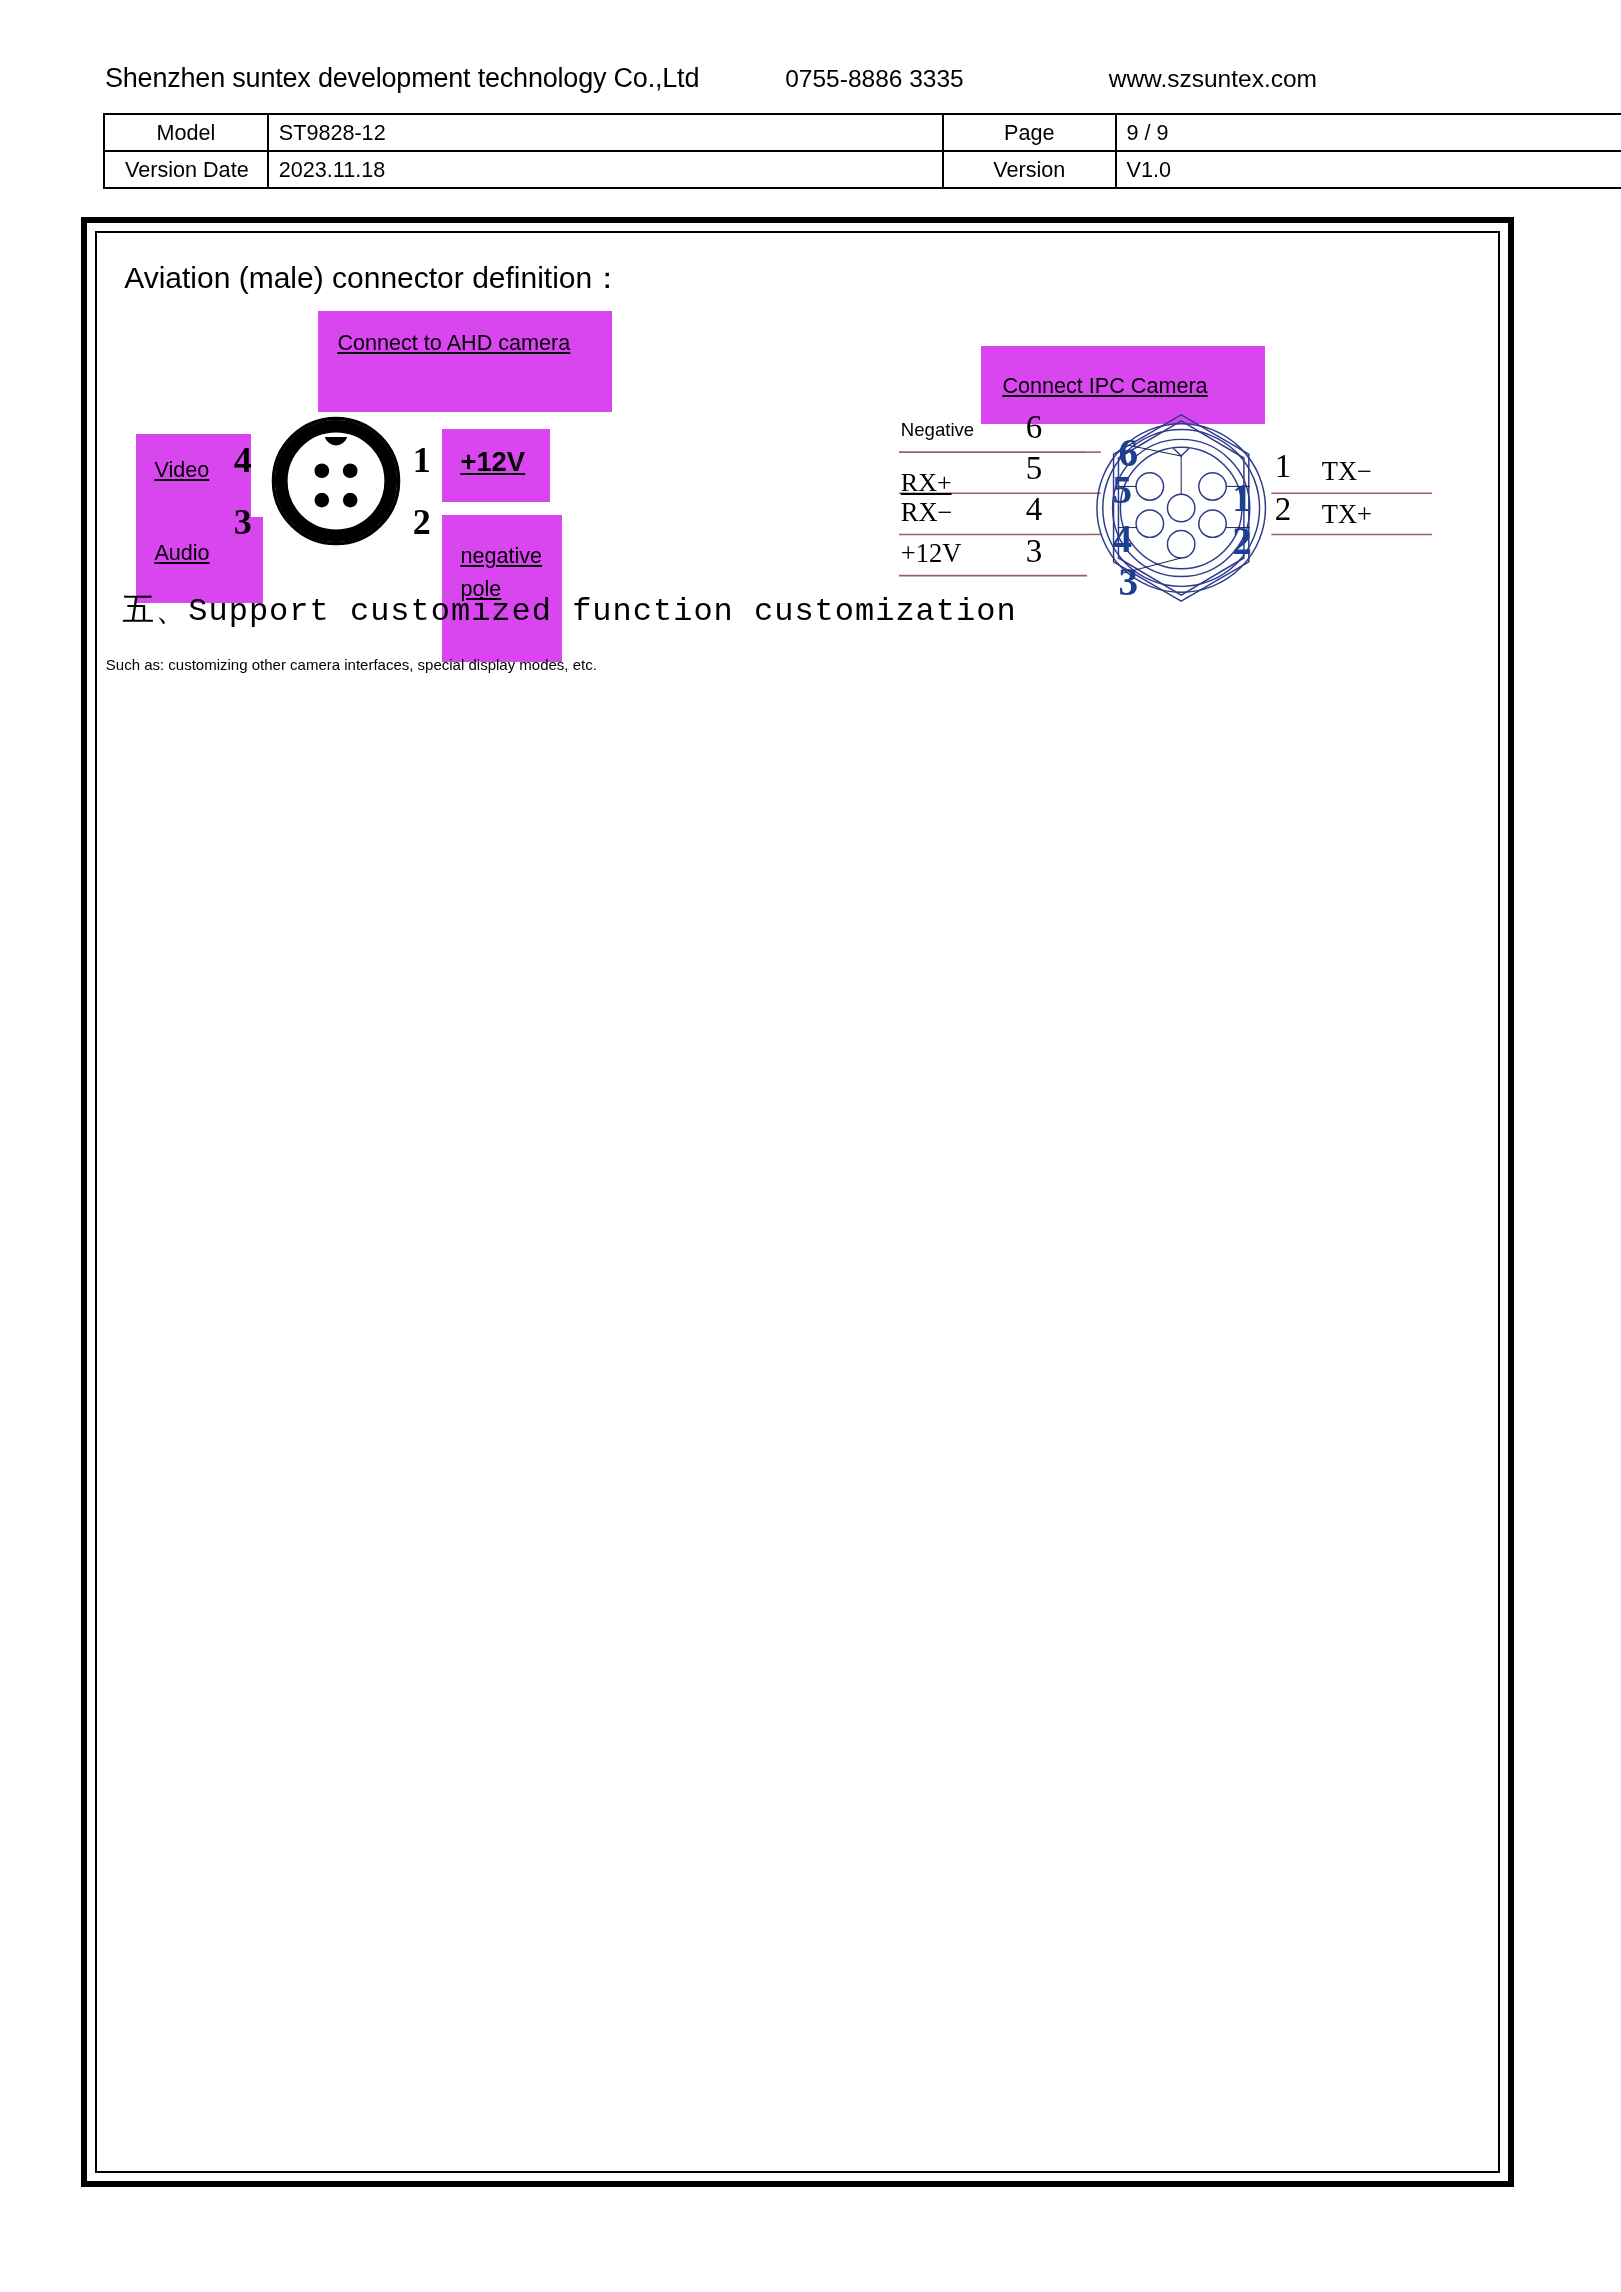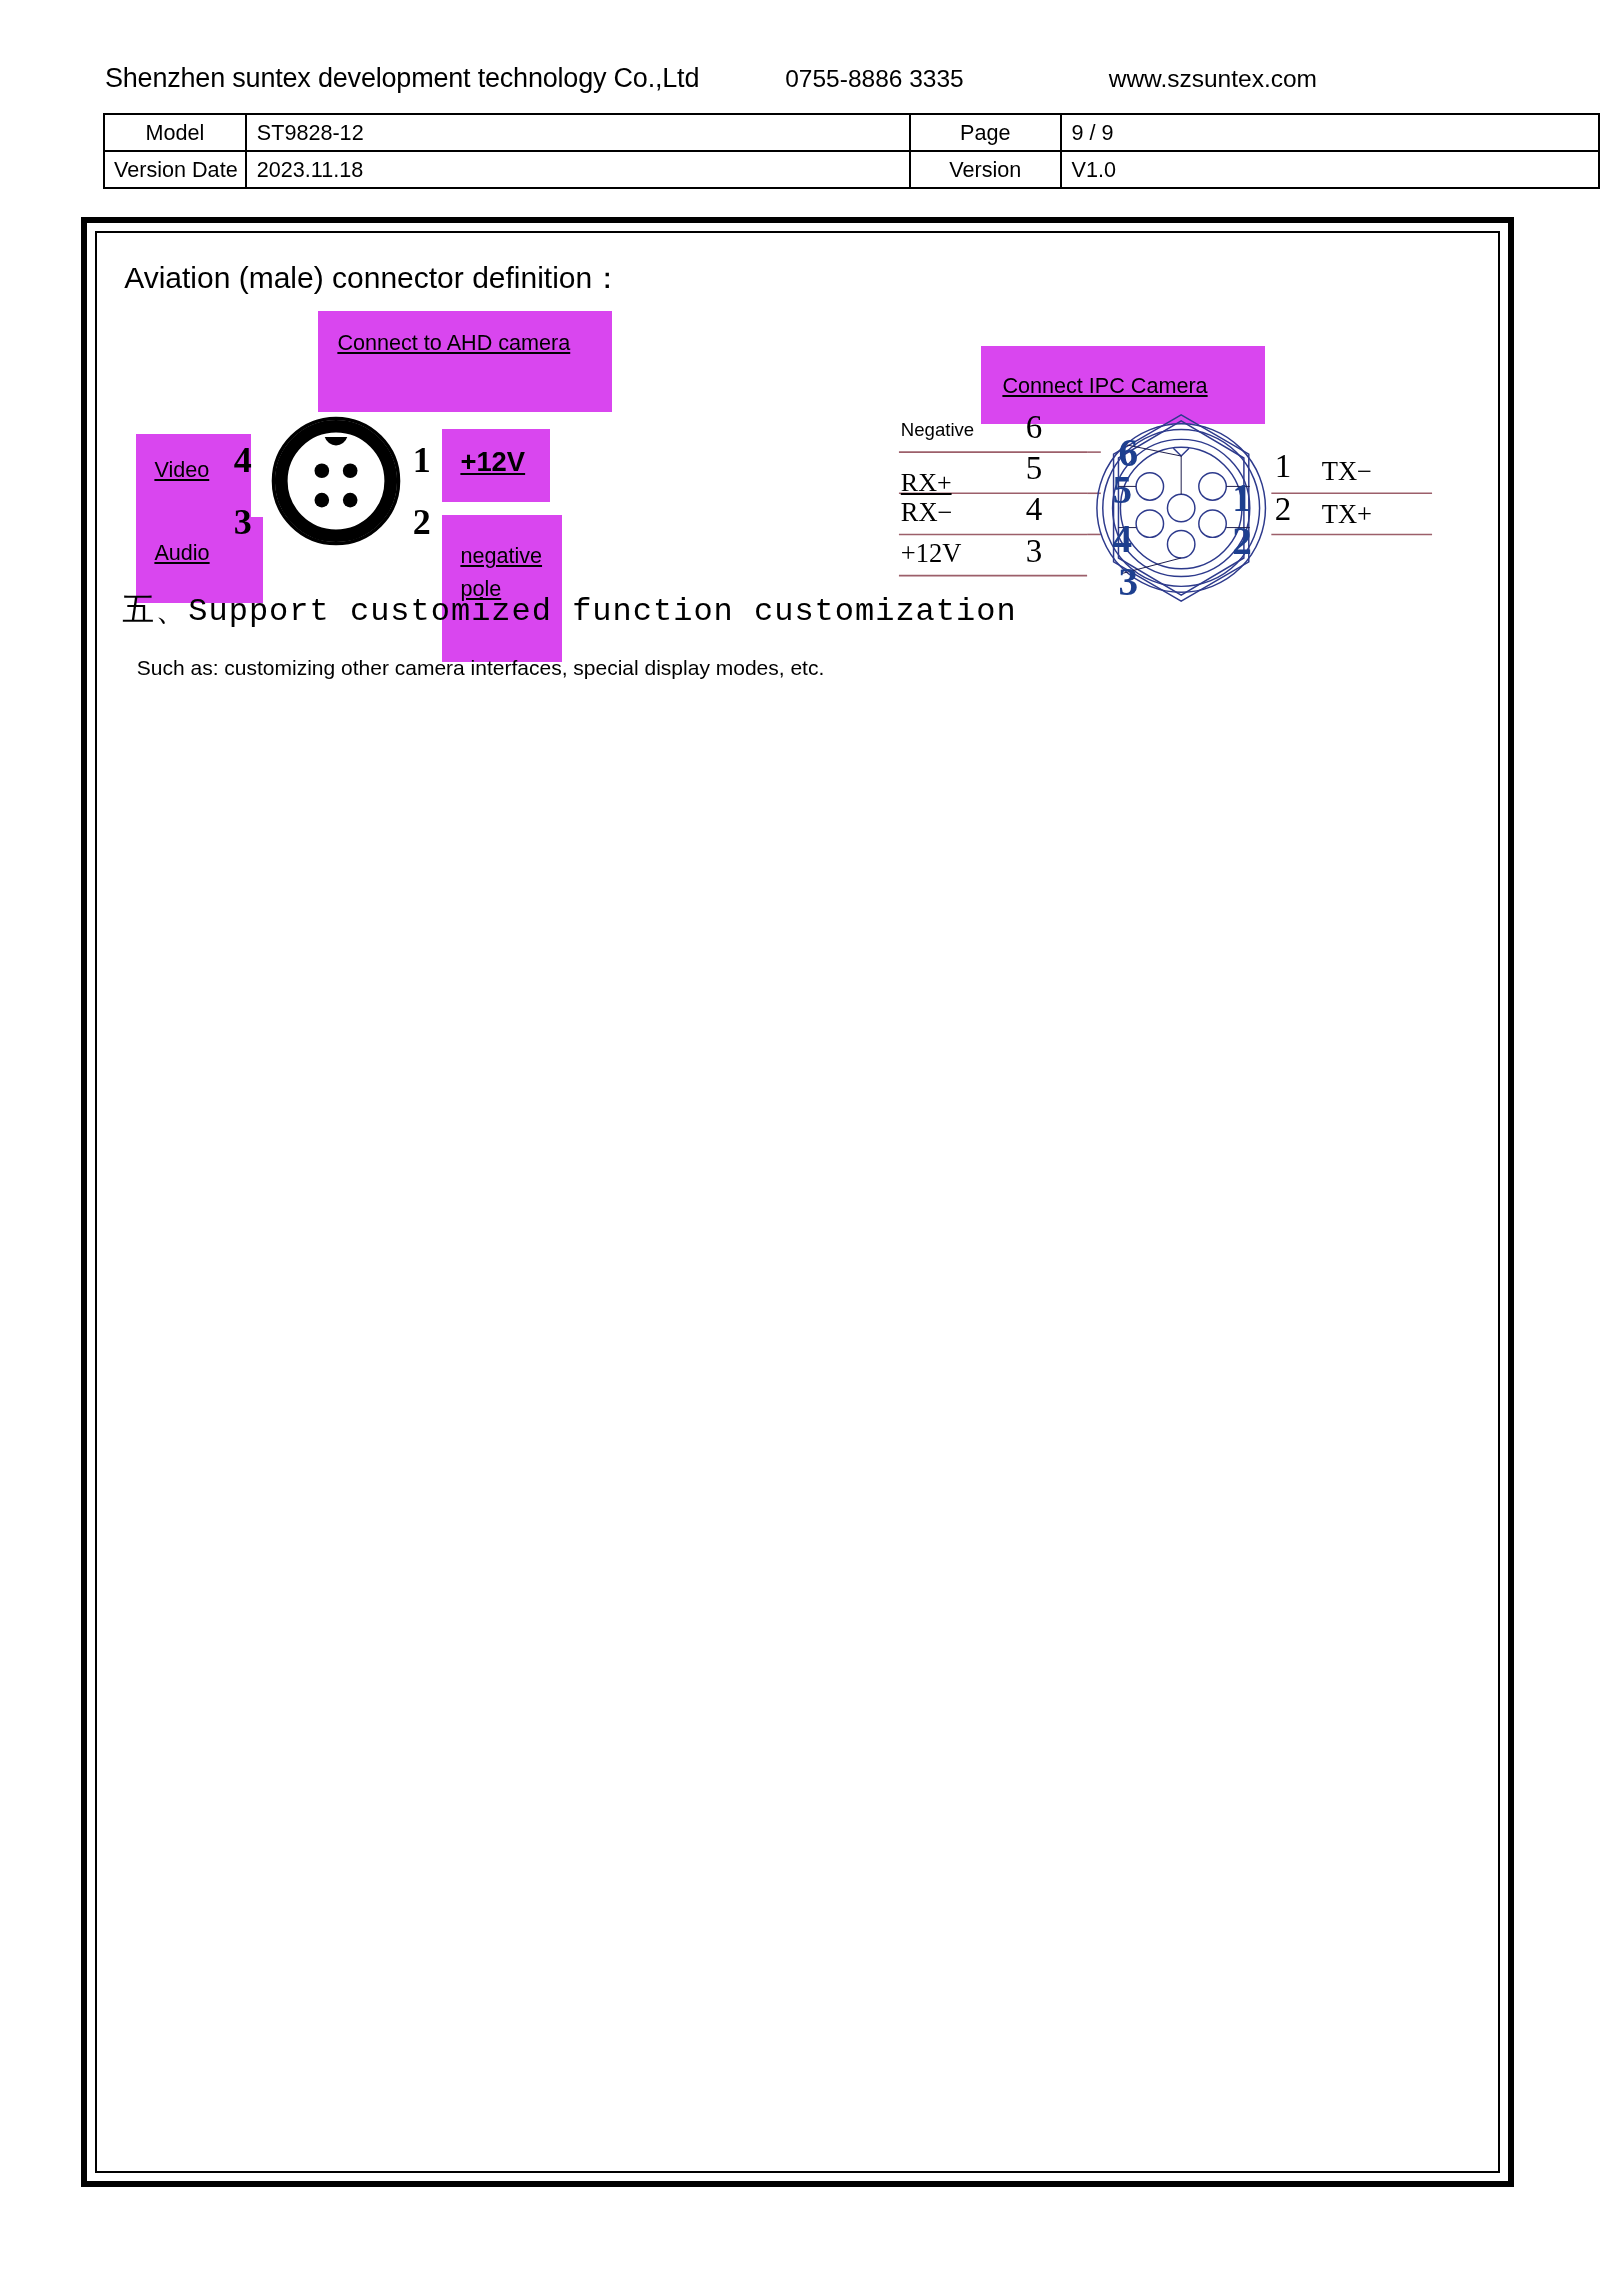--- a/index.html
+++ b/index.html
@@ -48,21 +48,21 @@
     left: 103px;
     top: 113px;
     width: 1412px;
     border-collapse: collapse;
     table-layout: fixed;
   }
   .info-table td {
     border: 2px solid #000;
     height: 35px;
     font-size: 21.6px;
-    padding: 0 9px;
+    padding: 0 20px;
     line-height: 35px;
     vertical-align: middle;
     white-space: nowrap;
   }
   .info-table td.lbl {
     text-align: center;
   }
   .info-table td.val {
     text-align: left;
     padding-left: 9.8px;
@@ -199,23 +199,23 @@
     left: 25.5px;
     top: 355px;
     font-family: "Liberation Mono", monospace;
     font-size: 32px;
     white-space: nowrap;
     letter-spacing: 1px;
   }
 
   .body-text {
     position: absolute;
-    left: 40px;
+    left: 9px;
     top: 423px;
-    font-size: 21px;
+    font-size: 15px;
     white-space: nowrap;
   }
 </style>
 </head>
 <body>
 
 <div class="page-header">
   <span class="hdr-company">Shenzhen suntex development technology Co.,Ltd</span>
   <span class="hdr-phone">0755-8886 3335</span>
   <span class="hdr-web">www.szsuntex.com</span>

